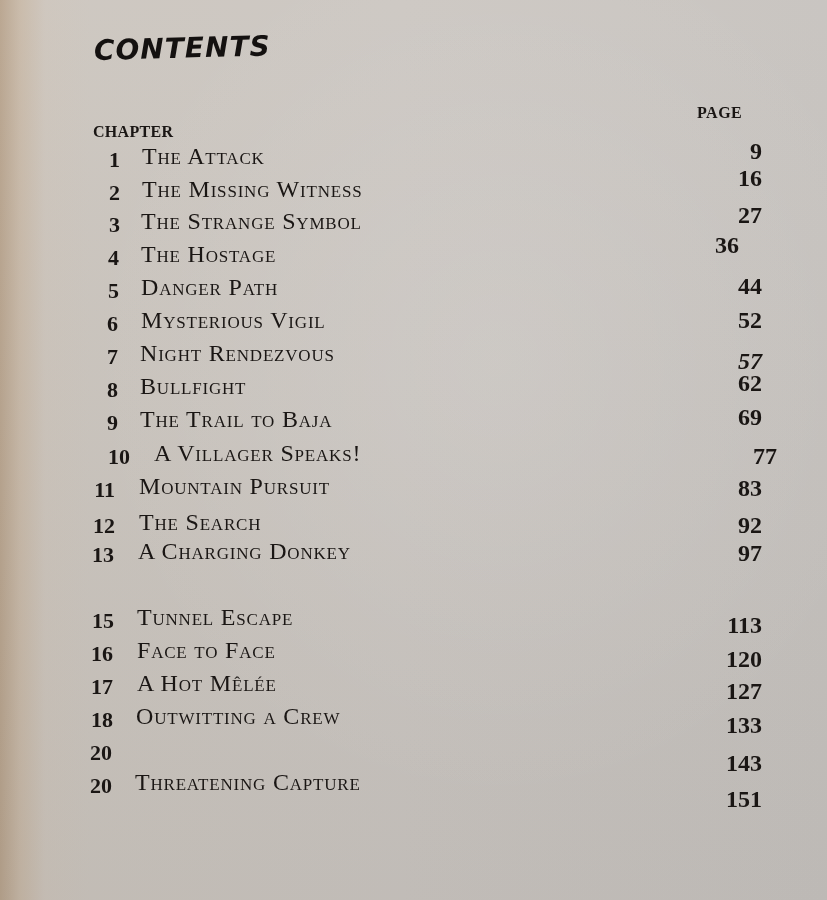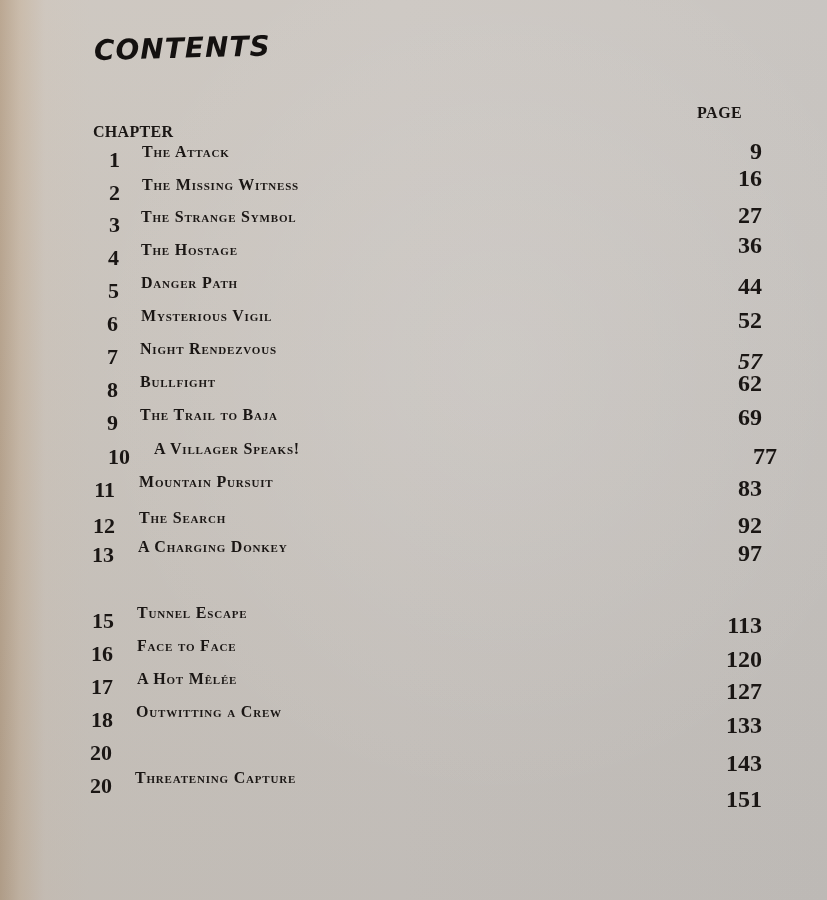--- a/index.html
+++ b/index.html
@@ -40,21 +40,21 @@
     .toc {
       position: absolute; left: 0; top: 0; width: 827px; height: 900px;
     }
     .row { position: absolute; left: 0; width: 827px; height: 30px; }
     .num {
       position: absolute; width: 40px; text-align: right;
       font-size: 22px; font-weight: bold;
     }
     .ttl {
       position: absolute;
-      font-size: 16px; font-weight: bold;
+      font-size: 24px; font-weight: normal;
       font-variant: small-caps; letter-spacing: 0.8px;
       white-space: nowrap;
     }
     .pg {
       position: absolute; width: 70px; text-align: right;
       font-size: 24px; font-weight: bold;
     }
   </style>
 </head>
 <body>
@@ -77,21 +77,21 @@
       <span class="pg" style="left: 692px; top: -11px;">16</span>
     </div>
     <div class="row" style="top: 208px;">
       <span class="num" style="left: 80px; top: 4px;">3</span>
       <span class="ttl" style="left: 141px; top: 0px;">The Strange Symbol</span>
       <span class="pg" style="left: 692px; top: -6px;">27</span>
     </div>
     <div class="row" style="top: 241px;">
       <span class="num" style="left: 79px; top: 4px;">4</span>
       <span class="ttl" style="left: 141px; top: 0px;">The Hostage</span>
-      <span class="pg" style="left: 692px; top: -9px;">36</span>
+      <span class="pg" style="left: 692px; top: -9px; text-align: center;">36</span>
     </div>
     <div class="row" style="top: 274px;">
       <span class="num" style="left: 79px; top: 4px;">5</span>
       <span class="ttl" style="left: 141px; top: 0px;">Danger Path</span>
       <span class="pg" style="left: 692px; top: -1px;">44</span>
     </div>
     <div class="row" style="top: 307px;">
       <span class="num" style="left: 78px; top: 4px;">6</span>
       <span class="ttl" style="left: 141px; top: 0px;">Mysterious Vigil</span>
       <span class="pg" style="left: 692px; top: 0px;">52</span>

